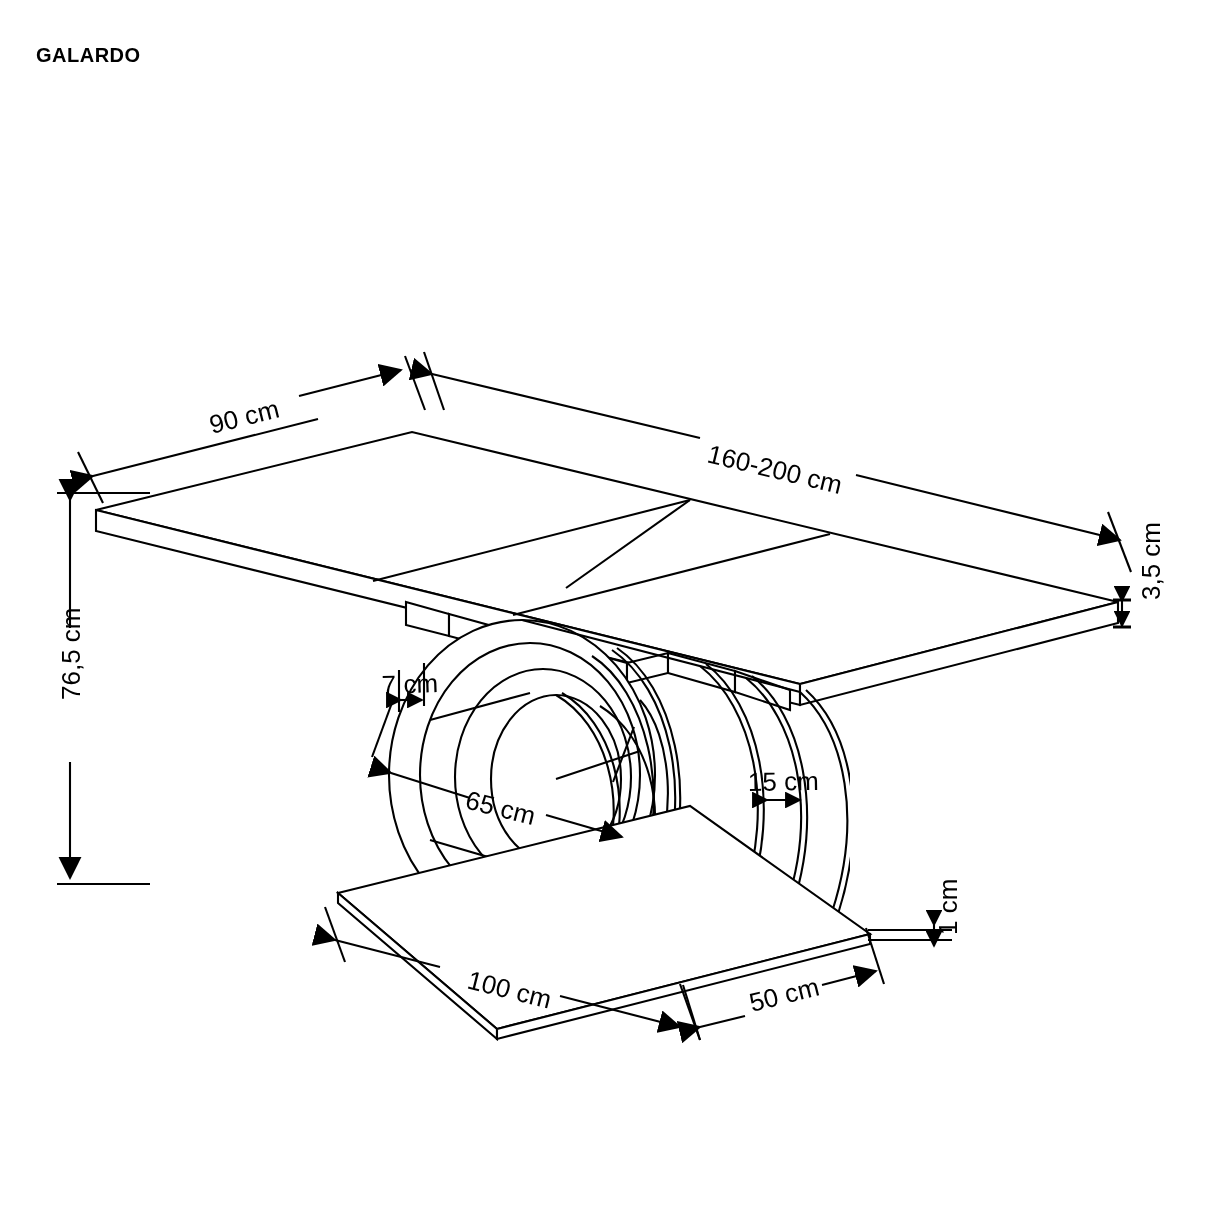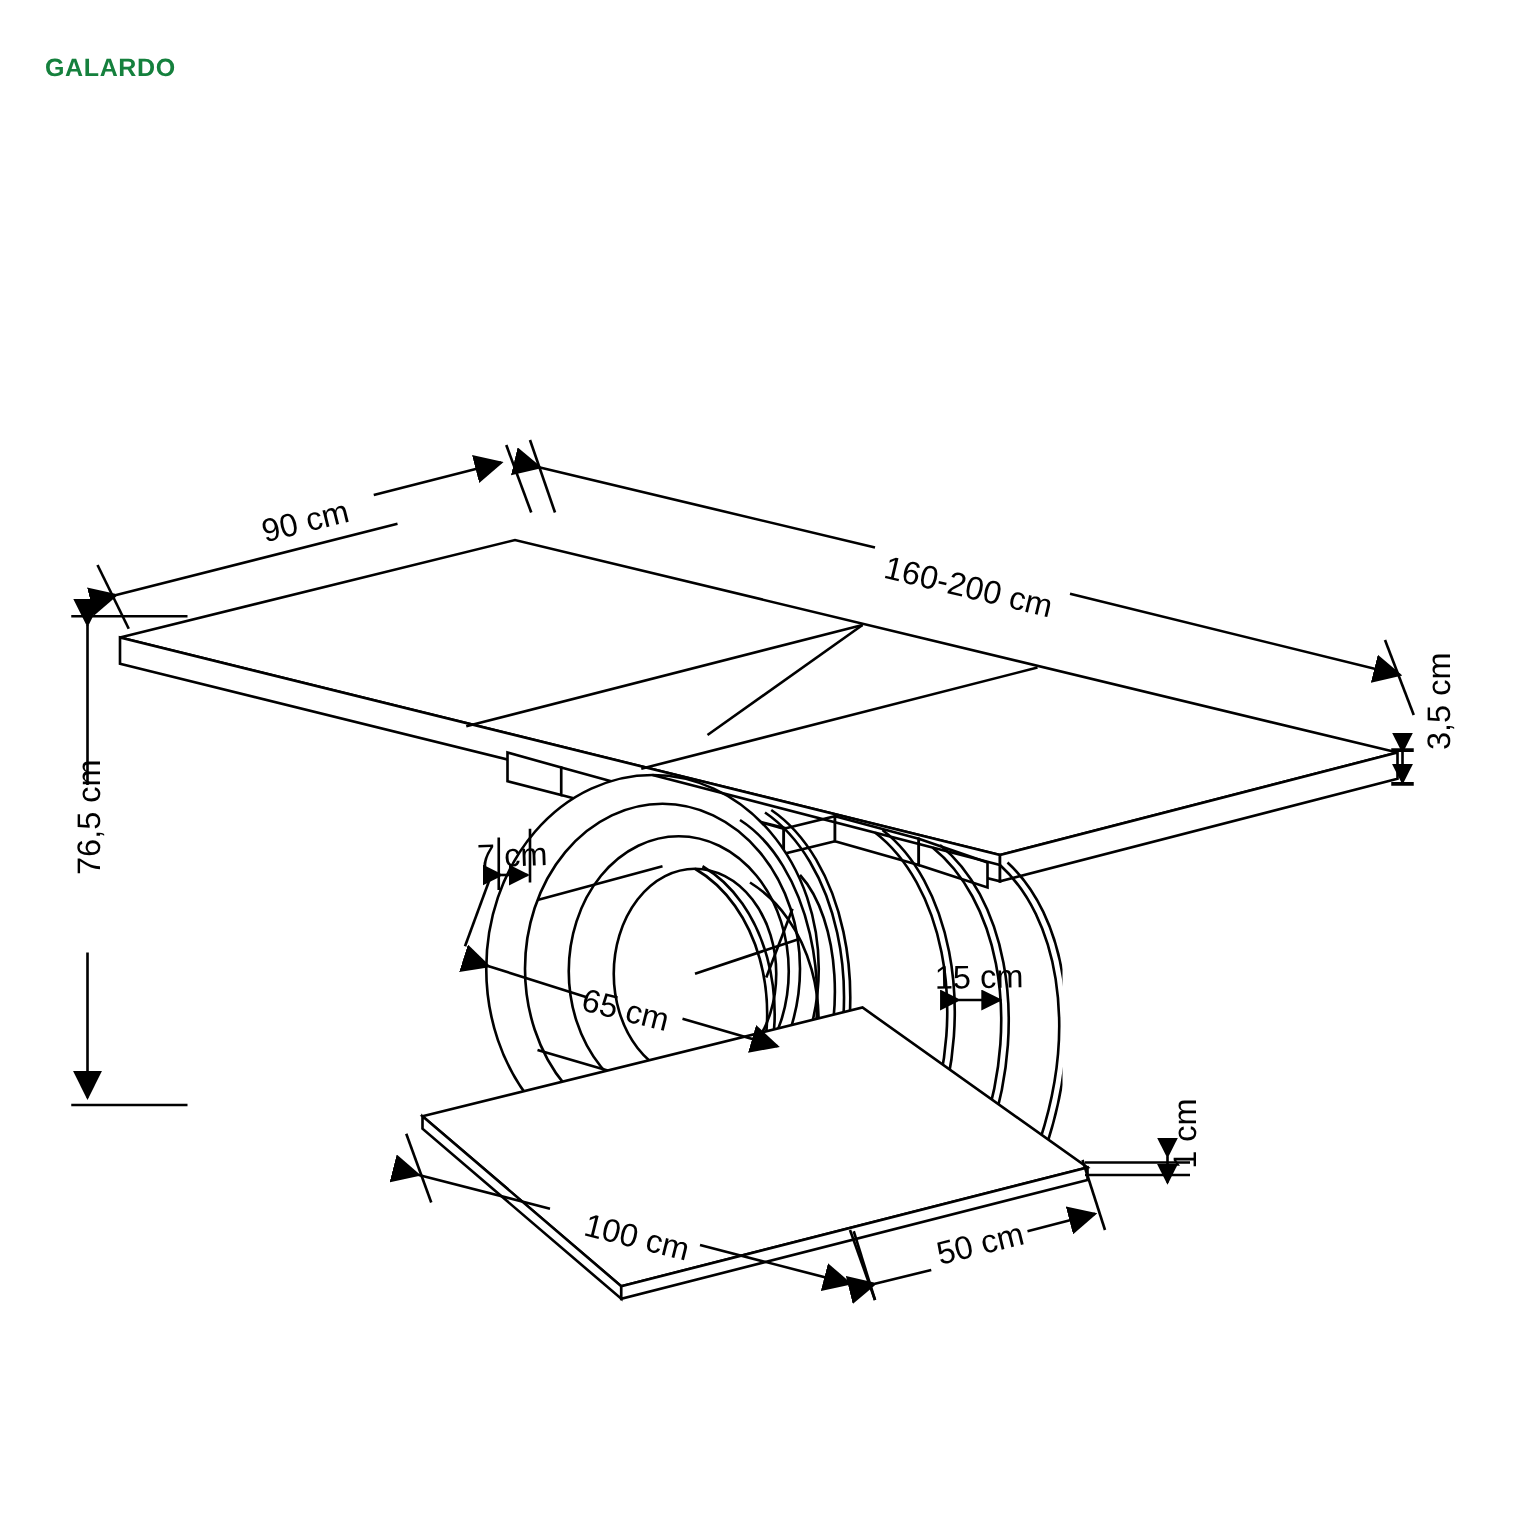--- a/index.html
+++ b/index.html
@@ -17,21 +17,21 @@
     background: #ffffff;
     overflow: hidden;
   }
   #brand {
     position: absolute;
     left: 36px;
     top: 44px;
     font-size: 20px;
     font-weight: bold;
     letter-spacing: 0.5px;
-    color: #15803d;
+    color: #000000;
     white-space: nowrap;
   }
   #drawing {
     position: absolute;
     left: 0;
     top: 0;
     width: 1214px;
     height: 1214px;
   }
   .dim-text {

